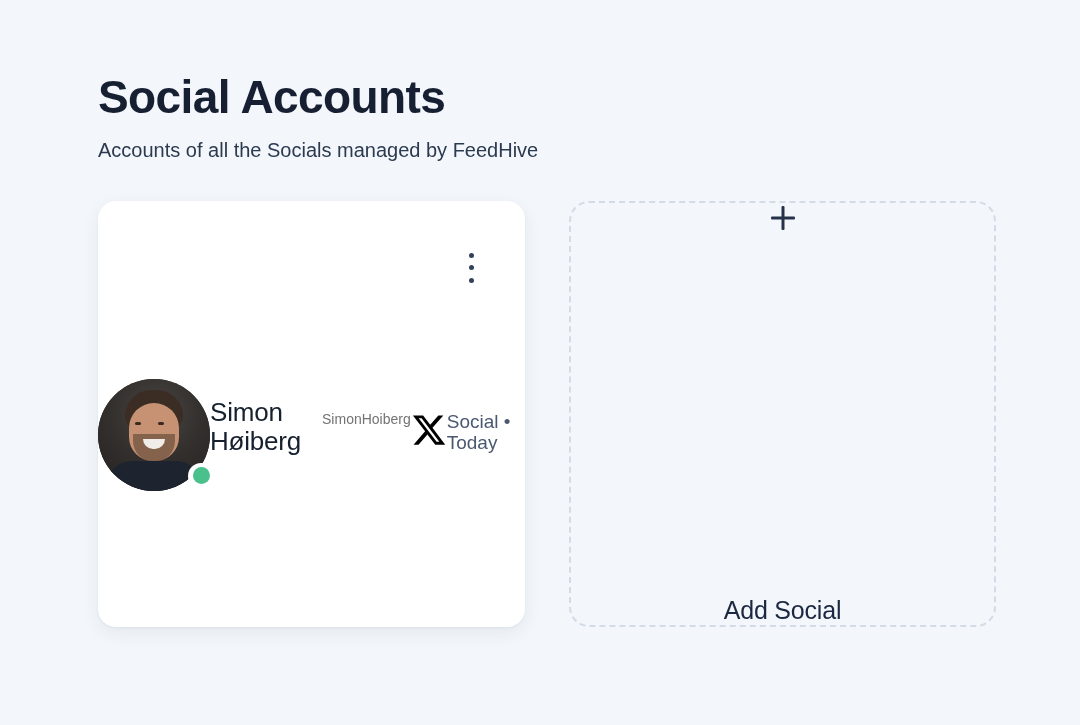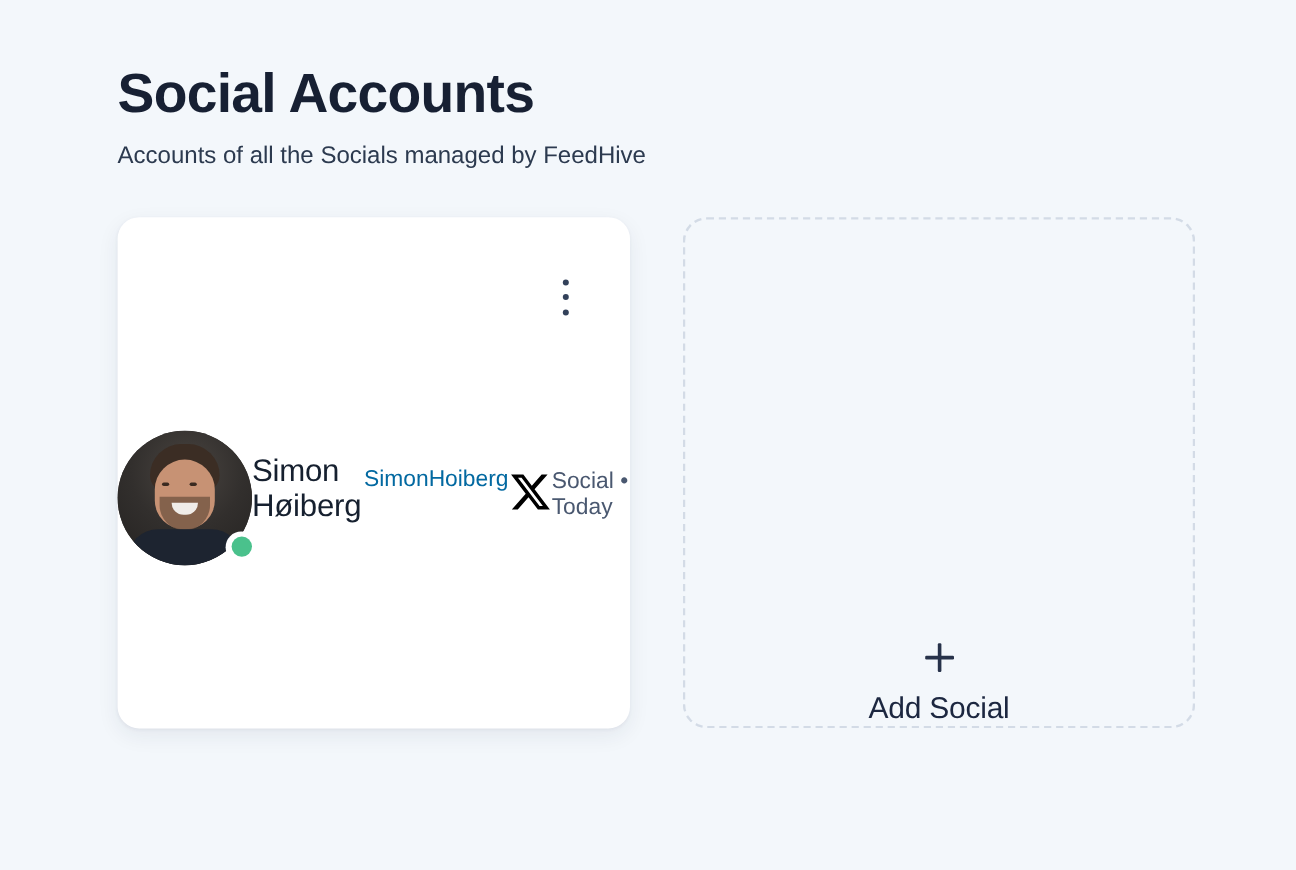--- a/index.html
+++ b/index.html
@@ -23,20 +23,21 @@
     padding: 52px 0 0 98px;
   }
 
   
   .page-title {
     font-size: 46px;
     line-height: 1.12;
     font-weight: 700;
     color: #172033;
     letter-spacing: -0.6px;
+    margin-top: 20px;
   }
 
   .page-subtitle {
     margin-top: 13px;
     font-size: 20px;
     line-height: 1.3;
     font-weight: 400;
     color: #2c3a4f;
   }
 
@@ -189,24 +190,24 @@
     margin-top: 26px;
     font-size: 26px;
     line-height: 1.1;
     font-weight: 400;
     color: #16202f;
     letter-spacing: -0.2px;
   }
 
   .account-handle {
     margin-top: 13px;
-    font-size: 19px;
+    font-size: 14px;
     line-height: 1.1;
     font-weight: 400;
-    color: #0369a1;
+    color: #737373;
   }
 
   .platform-icon {
     margin-top: 32px;
     width: 38px;
     height: 38px;
     display: flex;
     align-items: center;
     justify-content: center;
   }
@@ -223,21 +224,21 @@
   
   .add-card {
     width: 427px;
     height: 426px;
     border-radius: 20px;
     border: 2px dashed #d3dbe6;
     background: transparent;
     display: flex;
     flex-direction: column;
     align-items: center;
-    justify-content: flex-end;
+    justify-content: space-between;
     cursor: pointer;
   }
 
   .plus-icon {
     width: 30px;
     height: 30px;
     position: relative;
     margin-bottom: 14px;
   }
   .plus-icon::before,

